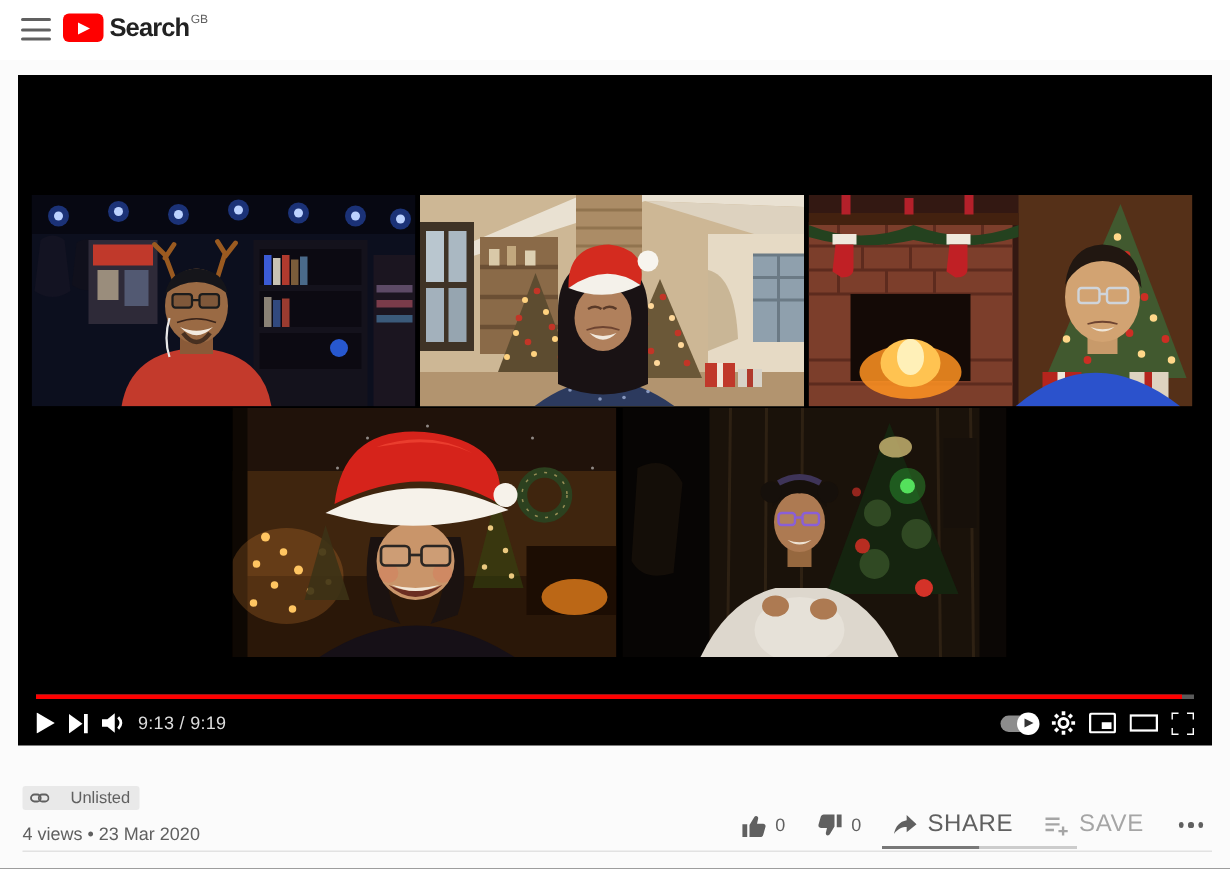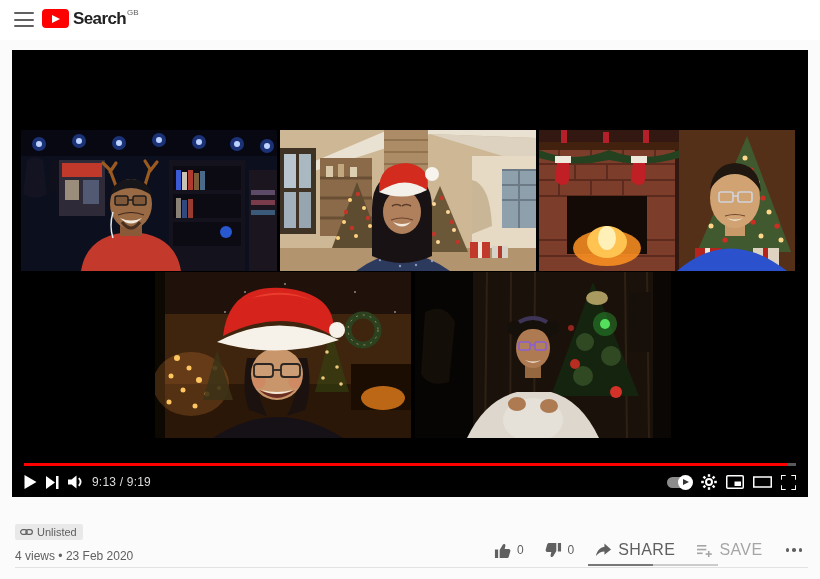--- a/index.html
+++ b/index.html
@@ -35,21 +35,21 @@
   .controls { position:absolute; left:12px; right:12px; top:419px; height:26px; display:flex; align-items:center; justify-content:space-between; }
   .ctrl-group { display:flex; align-items:center; gap:9px; }
   .ctrl-btn { background:none; border:none; cursor:pointer; display:flex; align-items:center; justify-content:center; padding:0; }
   .time-text { font-size:12px; color:#ddd; letter-spacing:.2px; }
   .autoplay { position:relative; width:25px; height:11px; background:#8c8c8c; border-radius:6px; }
   .autoplay .knob { position:absolute; right:-1px; top:-2px; width:15px; height:15px; background:#fff; border-radius:50%; display:flex; align-items:center; justify-content:center; }
   .autoplay .knob::after { content:""; border-left:6px solid #333; border-top:3.5px solid transparent; border-bottom:3.5px solid transparent; margin-left:1px; }
 
   
   .video-title { position:absolute; left:15px; top:503px; font-size:15px; font-weight:500; color:#0f0f0f; }
-  .badge { position:absolute; left:15px; top:524px; display:inline-flex; align-items:center; gap:4px; background:#e9e9e9; border-radius:2px; padding:2px 6px 2px 5px; }
+  .badge { position:absolute; left:15px; top:524px; display:inline-flex; align-items:center; gap:14px; background:#e9e9e9; border-radius:2px; padding:2px 6px 2px 5px; }
   .badge-label { font-size:11px; color:#606060; }
   .video-meta { position:absolute; left:15px; top:549px; font-size:12px; color:#606060; }
 
   .actions { position:absolute; right:16px; top:541px; display:flex; align-items:center; gap:21px; }
   .action-btn { background:none; border:none; cursor:pointer; display:flex; align-items:center; gap:6px; color:#606060; font-family:inherit; }
   .action-label { font-size:16px; font-weight:500; color:#606060; letter-spacing:.4px; }
   .action-count { font-size:12px; font-weight:500; color:#606060; }
   .disabled { opacity:.55; }
   .dots { display:flex; gap:3px; padding:4px 2px; }
   .dots i { width:3.5px; height:3.5px; border-radius:50%; background:#606060; }
@@ -458,21 +458,21 @@
   <span class="badge">
     <svg width="13" height="8" viewBox="0 0 14 8">
       <g fill="none" stroke="#606060" stroke-width="1.3">
         <rect x="0.7" y="1.5" width="7" height="5" rx="2.5"></rect>
           <rect x="6.3" y="1.5" width="7" height="5" rx="2.5"></rect>
       </g>
     </svg>
     <span class="badge-label">Unlisted</span>
   </span>
 
-  <div class="video-meta">4 views • 23 Feb 2020</div>
+  <div class="video-meta">4 views • 23 Mar 2020</div>
 
   <div class="actions">
     <button class="action-btn">
       <svg width="17" height="17" viewBox="0 0 18 18">
         <path fill="#606060" d="M1,8 h3.4 v9 H1 Z M6,17 h7.6 c1,0 1.9,-0.7 2.1,-1.7 l1.6,-5.6 c0.3,-1.1 -0.5,-2.2 -1.7,-2.2 h-4.3 l0.8,-3.4 c0.2,-1 -0.4,-1.9 -1.4,-1.9 c-0.6,0 -1.1,0.3 -1.4,0.8 L6,8.5 Z"></path>
       </svg>
       <span class="action-count">0</span>
     </button>
     <button class="action-btn">
       <svg width="17" height="17" viewBox="0 0 18 18">

